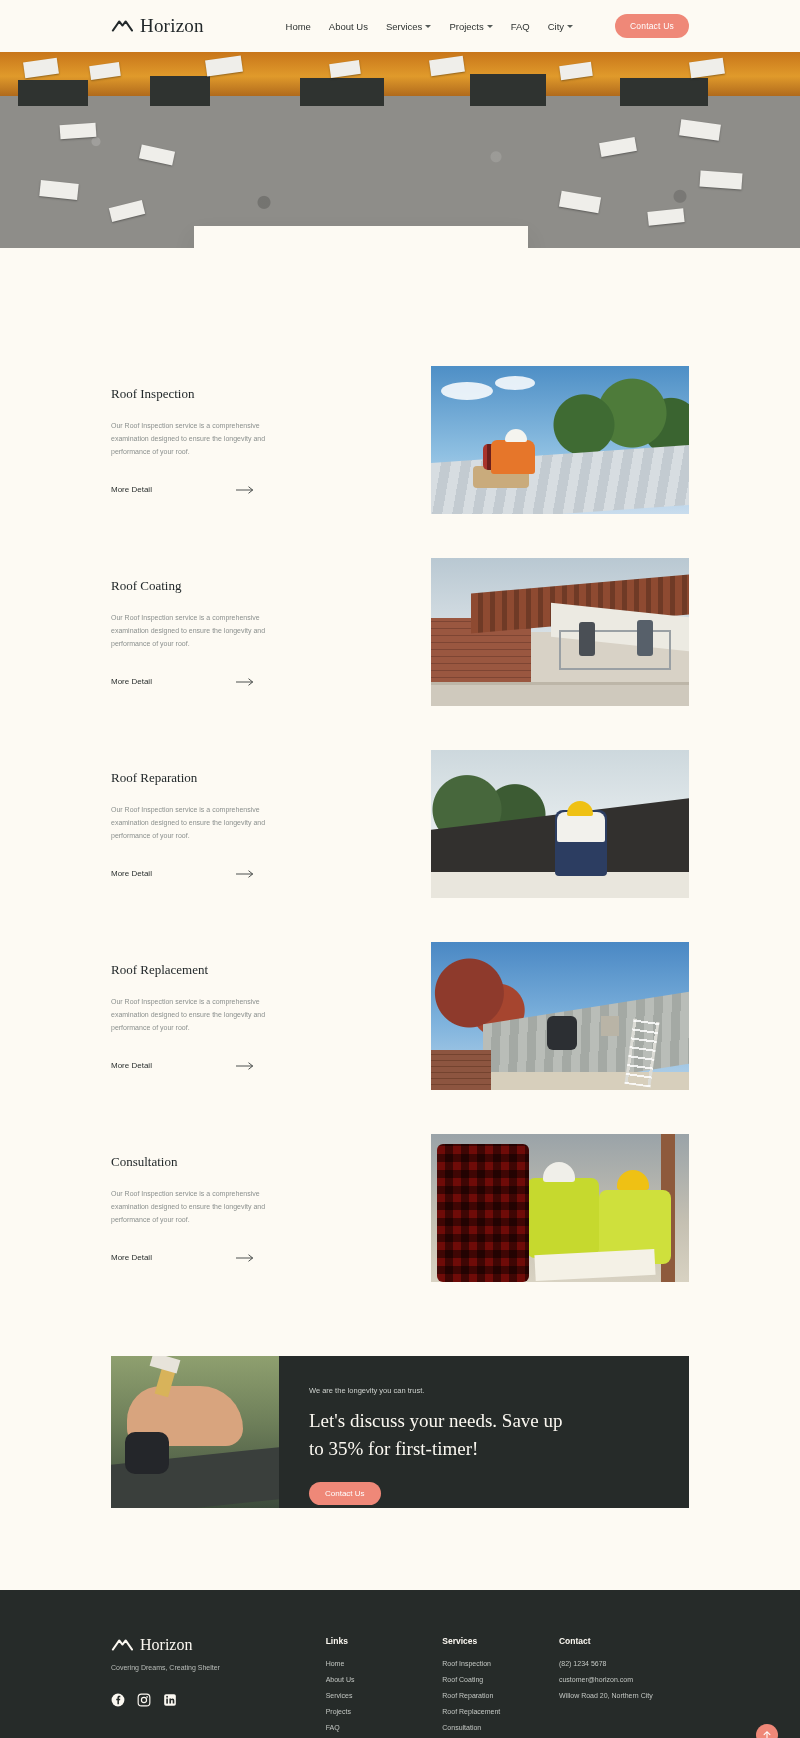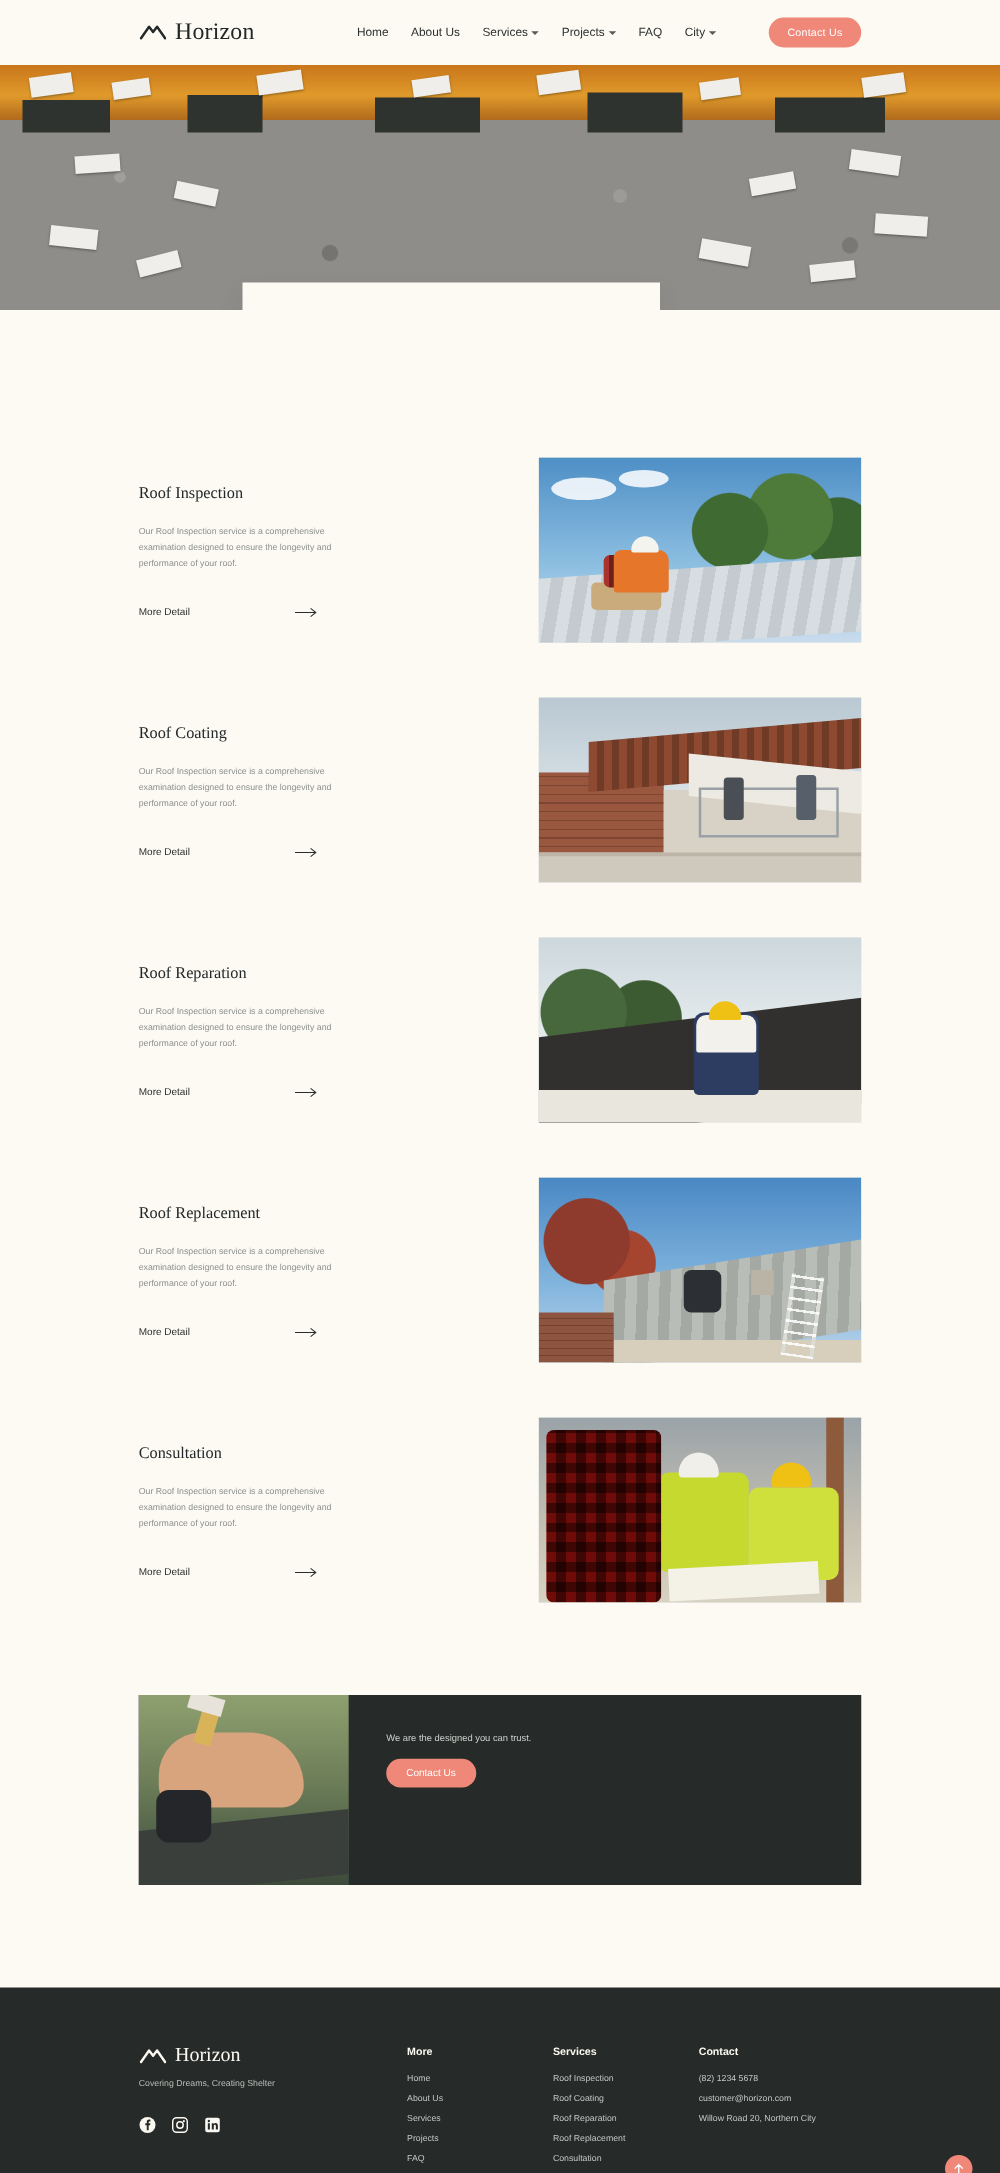--- a/index.html
+++ b/index.html
@@ -467,21 +467,22 @@
   <div class="promo">
     <div class="promo-photo">
       <div class="pp-sky"></div>
       <div class="pp-roof"></div>
       <div class="pp-arm"></div>
       <div class="pp-glove"></div>
       <div class="pp-hammer-h"></div>
       <div class="pp-hammer-t"></div>
     </div>
     <div class="promo-body">
-      <div class="promo-kicker">We are the designed you can trust.</div>
+      <div class="promo-kicker">We are the longevity you can trust.</div>
+      <div class="promo-title">Let's discuss your needs. Save up to 35% for first-timer!</div>
       <button class="promo-btn">Contact Us</button>
     </div>
   </div>
 
   <div class="footer">
     <div class="footer-inner">
 
       <div class="f-brand-col">
         <div class="f-brand">
           <svg class="brand-mark" viewBox="0 0 24 16">
@@ -503,21 +504,21 @@
           <svg class="social" viewBox="0 0 24 24">
             <rect x="2" y="2" width="20" height="20" rx="3" fill="#fbf8f1"></rect>
             <rect x="5.6" y="9.6" width="2.8" height="8.6" fill="#262b29"></rect>
             <circle cx="7" cy="6.5" r="1.6" fill="#262b29"></circle>
             <path d="M11 18.2V9.6h2.7v1.2c.5-.9 1.5-1.4 2.6-1.4 2 0 3.1 1.3 3.1 3.7v5.1h-2.8v-4.6c0-1.1-.4-1.8-1.4-1.8-.9 0-1.4.6-1.4 1.8v4.6z" fill="#262b29"></path>
           </svg>
         </div>
       </div>
 
       <div class="f-col">
-        <div class="f-col-title">More</div>
+        <div class="f-col-title">Links</div>
         <div class="f-link">Home</div>
         <div class="f-link">About Us</div>
         <div class="f-link">Services</div>
         <div class="f-link">Projects</div>
         <div class="f-link">FAQ</div>
       </div>
 
       <div class="f-col">
         <div class="f-col-title">Services</div>
         <div class="f-link">Roof Inspection</div>

